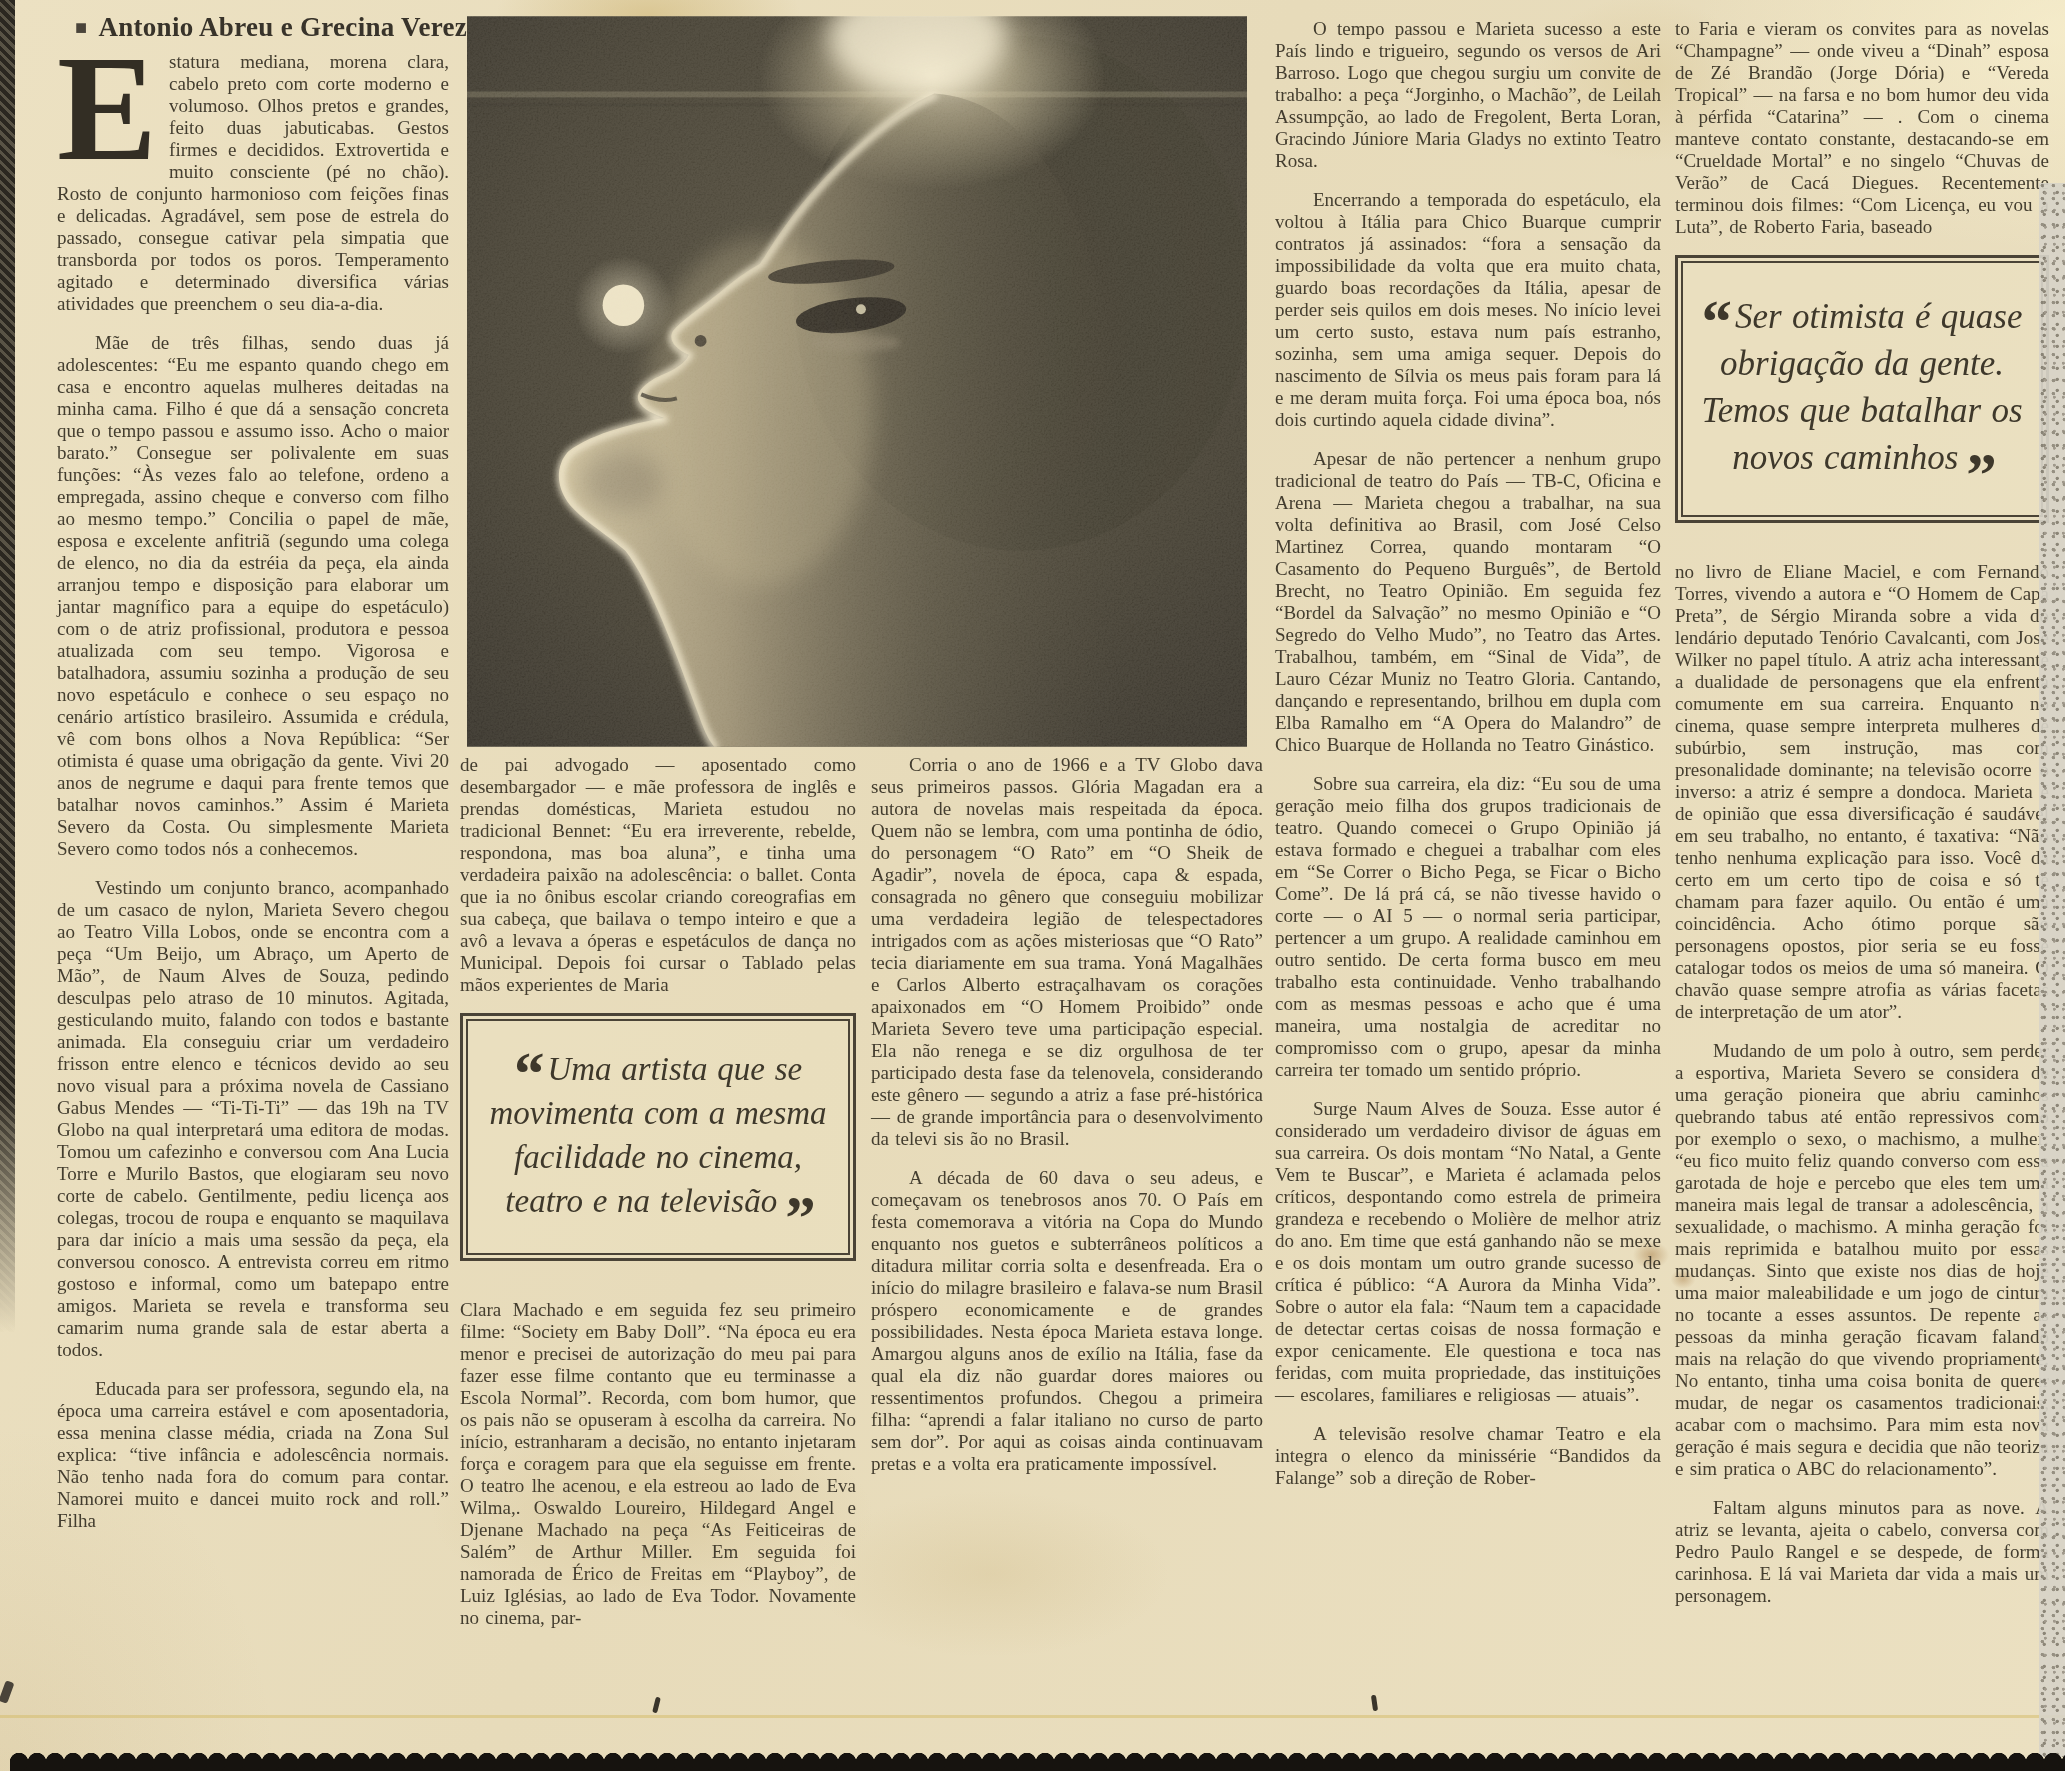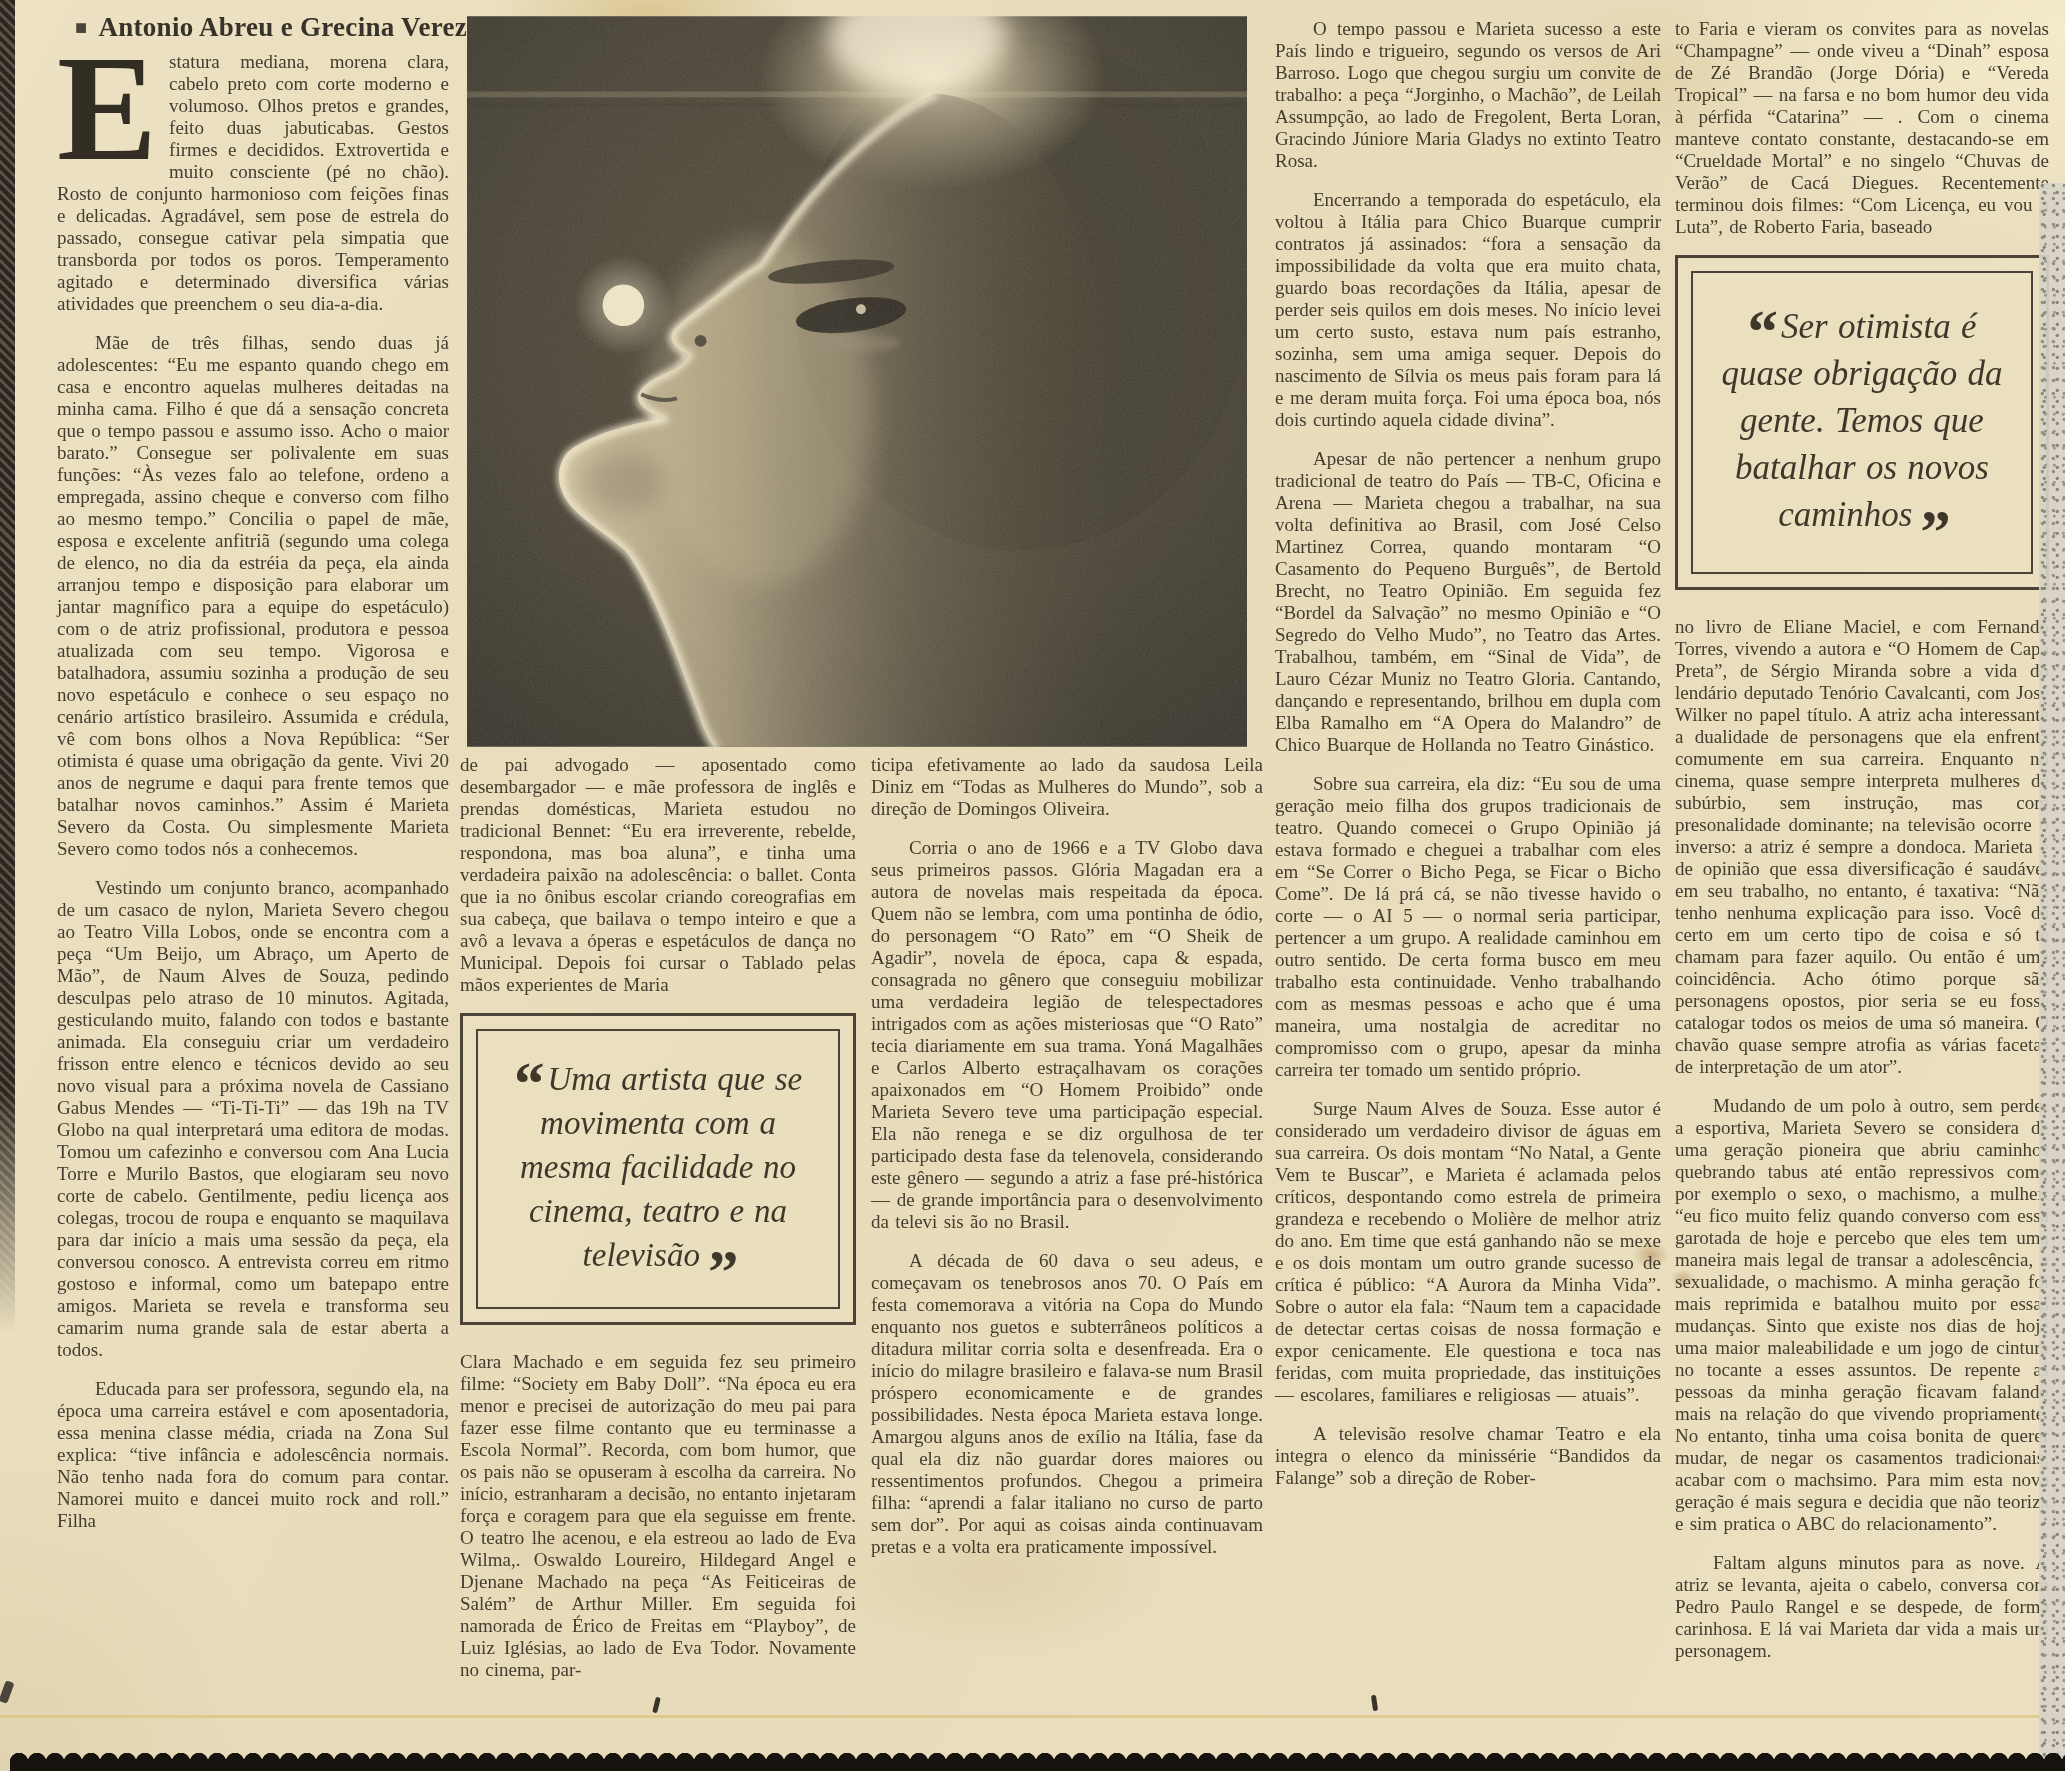--- a/index.html
+++ b/index.html
@@ -33,21 +33,21 @@
   .col-1 { left:57px;  top:51px;  }
   .col-2 { left:460px; top:754px; width:396px; }
   .col-3 { left:871px; top:754px; }
   .col-4 { left:1275px; top:18px; width:386px; }
   .col-5 { left:1675px; top:18px; width:374px; }
   .dropcap {
     float:left; font-weight:bold; font-size:150px; line-height:107px;
     padding:4px 12px 0 0; color:#332e24;
   }
   .photo { position:absolute; left:467px; top:16px; width:780px; height:731px; }
-  .pq { border:3px solid #4a4336; padding:13px; margin:16px 0 26px 0; background:rgba(240,232,200,0.25); }
+  .pq { border:3px solid #4a4336; padding:3px; margin:16px 0 38px 0; background:rgba(240,232,200,0.25); }
   .pq-inner {
     border:2px solid #4a4336; padding:26px 14px 30px 14px; text-align:center;
     font-style:italic; font-size:33px; line-height:44px; color:#3e382b;
   }
   .pq-right .pq-inner { font-size:35px; line-height:47px; padding:30px 12px 34px 12px; }
   .qo, .qc { font-style:normal; font-weight:bold; font-size:61px; letter-spacing:-5px; color:#3e382b; }
   .qo { vertical-align:-14px; margin-right:8px; line-height:0; }
   .qc { vertical-align:-26px; margin-left:8px; line-height:0; }
   .scan-left {
     position:absolute; left:0; top:0; width:15px; height:1332px;
@@ -154,21 +154,20 @@
     <p class="noindent">de pai advogado — aposentado como desembargador — e mãe professora de inglês e prendas domésticas, Marieta estudou no tradicional Bennet: “Eu era irreverente, rebelde, respondona, mas boa aluna”, e tinha uma verdadeira paixão na adolescência: o ballet. Conta que ia no ônibus escolar criando coreografias em sua cabeça, que bailava o tempo inteiro e que a avô a levava a óperas e espetáculos de dança no Municipal. Depois foi cursar o Tablado pelas mãos experientes de Maria</p>
     <div class="pq pq-left">
       <div class="pq-inner">
         <span class="qo">“</span><span>Uma artista que se movimenta com a mesma facilidade no cinema, teatro e na televisão</span><span class="qc">”</span>
       </div>
     </div>
     <p class="noindent">Clara Machado e em seguida fez seu primeiro filme: “Society em Baby Doll”. “Na época eu era menor e precisei de autorização do meu pai para fazer esse filme contanto que eu terminasse a Escola Normal”. Recorda, com bom humor, que os pais não se opuseram à escolha da carreira. No início, estranharam a decisão, no entanto injetaram força e coragem para que ela seguisse em frente. O teatro lhe acenou, e ela estreou ao lado de Eva Wilma,. Oswaldo Loureiro, Hildegard Angel e Djenane Machado na peça “As Feiticeiras de Salém” de Arthur Miller. Em seguida foi namorada de Érico de Freitas em “Playboy”, de Luiz Iglésias, ao lado de Eva Todor. Novamente no cinema, par-</p>
   </div>
 
   <div class="col col-3">
-    <p class="noindent">ticipa efetivamente ao lado da saudosa Leila Diniz em “Todas as Mulheres do Mundo”, sob a direção de Domingos Oliveira.</p>
     <p>Corria o ano de 1966 e a TV Globo dava seus primeiros passos. Glória Magadan era a autora de novelas mais respeitada da época. Quem não se lembra, com uma pontinha de ódio, do personagem “O Rato” em “O Sheik de Agadir”, novela de época, capa &amp; espada, consagrada no gênero que conseguiu mobilizar uma verdadeira legião de telespectadores intrigados com as ações misteriosas que “O Rato” tecia diariamente em sua trama. Yoná Magalhães e Carlos Alberto estraçalhavam os corações apaixonados em “O Homem Proibido” onde Marieta Severo teve uma participação especial. Ela não renega e se diz orgulhosa de ter participado desta fase da telenovela, considerando este gênero — segundo a atriz a fase pré-histórica — de grande importância para o desenvolvimento da televi sis ão no Brasil.</p>
     <p>A década de 60 dava o seu adeus, e começavam os tenebrosos anos 70. O País em festa comemorava a vitória na Copa do Mundo enquanto nos guetos e subterrâneos políticos a ditadura militar corria solta e desenfreada. Era o início do milagre brasileiro e falava-se num Brasil próspero economicamente e de grandes possibilidades. Nesta época Marieta estava longe. Amargou alguns anos de exílio na Itália, fase da qual ela diz não guardar dores maiores ou ressentimentos profundos. Chegou a primeira filha: “aprendi a falar italiano no curso de parto sem dor”. Por aqui as coisas ainda continuavam pretas e a volta era praticamente impossível.</p>
   </div>
 
   <div class="col col-4">
     <p>O tempo passou e Marieta sucesso a este País lindo e trigueiro, segundo os versos de Ari Barroso. Logo que chegou surgiu um convite de trabalho: a peça “Jorginho, o Machão”, de Leilah Assumpção, ao lado de Fregolent, Berta Loran, Gracindo Júniore Maria Gladys no extinto Teatro Rosa.</p>
     <p>Encerrando a temporada do espetáculo, ela voltou à Itália para Chico Buarque cumprir contratos já assinados: “fora a sensação da impossibilidade da volta que era muito chata, guardo boas recordações da Itália, apesar de perder seis quilos em dois meses. No início levei um certo susto, estava num país estranho, sozinha, sem uma amiga sequer. Depois do nascimento de Sílvia os meus pais foram para lá e me deram muita força. Foi uma época boa, nós dois curtindo aquela cidade divina”.</p>
     <p>Apesar de não pertencer a nenhum grupo tradicional de teatro do País — TB-C, Oficina e Arena — Marieta chegou a trabalhar, na sua volta definitiva ao Brasil, com José Celso Martinez Correa, quando montaram “O Casamento do Pequeno Burguês”, de Bertold Brecht, no Teatro Opinião. Em seguida fez “Bordel da Salvação” no mesmo Opinião e “O Segredo do Velho Mudo”, no Teatro das Artes. Trabalhou, também, em “Sinal de Vida”, de Lauro Cézar Muniz no Teatro Gloria. Cantando, dançando e representando, brilhou em dupla com Elba Ramalho em “A Opera do Malandro” de Chico Buarque de Hollanda no Teatro Ginástico.</p>
     <p>Sobre sua carreira, ela diz: “Eu sou de uma geração meio filha dos grupos tradicionais de teatro. Quando comecei o Grupo Opinião já estava formado e cheguei a trabalhar com eles em “Se Correr o Bicho Pega, se Ficar o Bicho Come”. De lá prá cá, se não tivesse havido o corte — o AI 5 — o normal seria participar, pertencer a um grupo. A realidade caminhou em outro sentido. De certa forma busco em meu trabalho esta continuidade. Venho trabalhando com as mesmas pessoas e acho que é uma maneira, uma nostalgia de acreditar no compromisso com o grupo, apesar da minha carreira ter tomado um sentido próprio.</p>
     <p>Surge Naum Alves de Souza. Esse autor é considerado um verdadeiro divisor de águas em sua carreira. Os dois montam “No Natal, a Gente Vem te Buscar”, e Marieta é aclamada pelos críticos, despontando como estrela de primeira grandeza e recebendo o Molière de melhor atriz do ano. Em time que está ganhando não se mexe e os dois montam um outro grande sucesso de crítica é público: “A Aurora da Minha Vida”. Sobre o autor ela fala: “Naum tem a capacidade de detectar certas coisas de nossa formação e expor cenicamente. Ele questiona e toca nas feridas, com muita propriedade, das instituições — escolares, familiares e religiosas — atuais”.</p>

